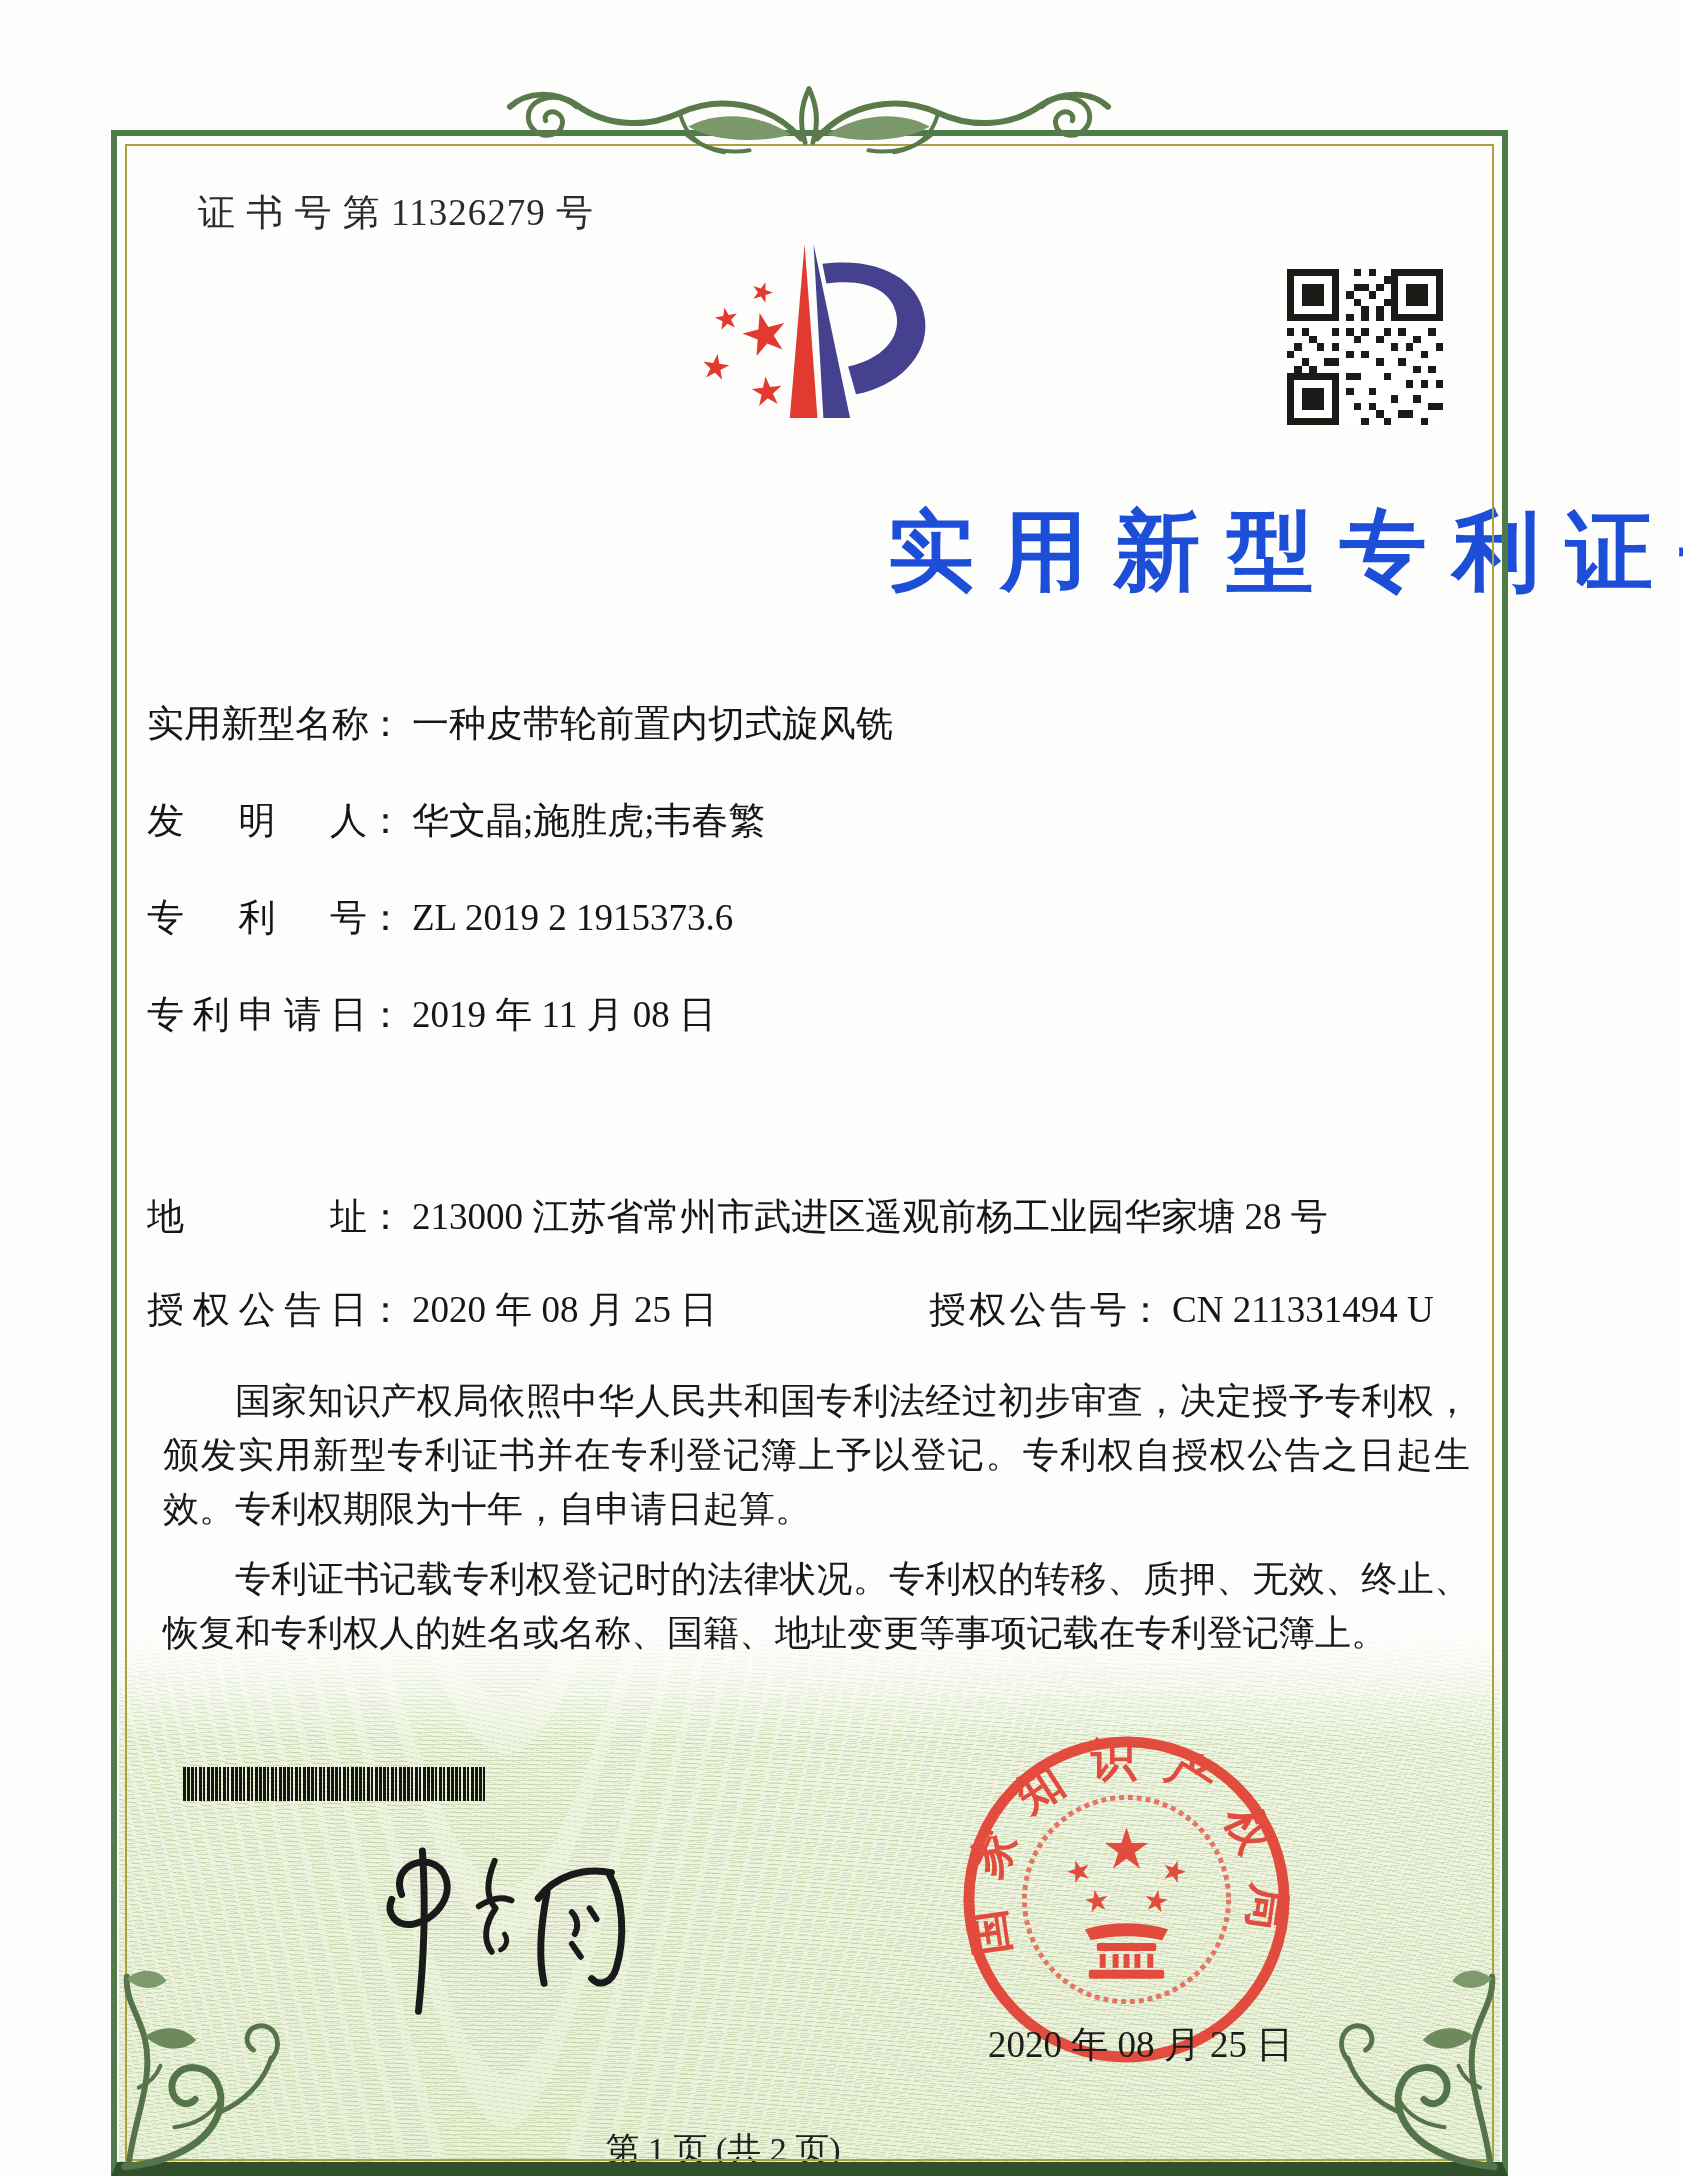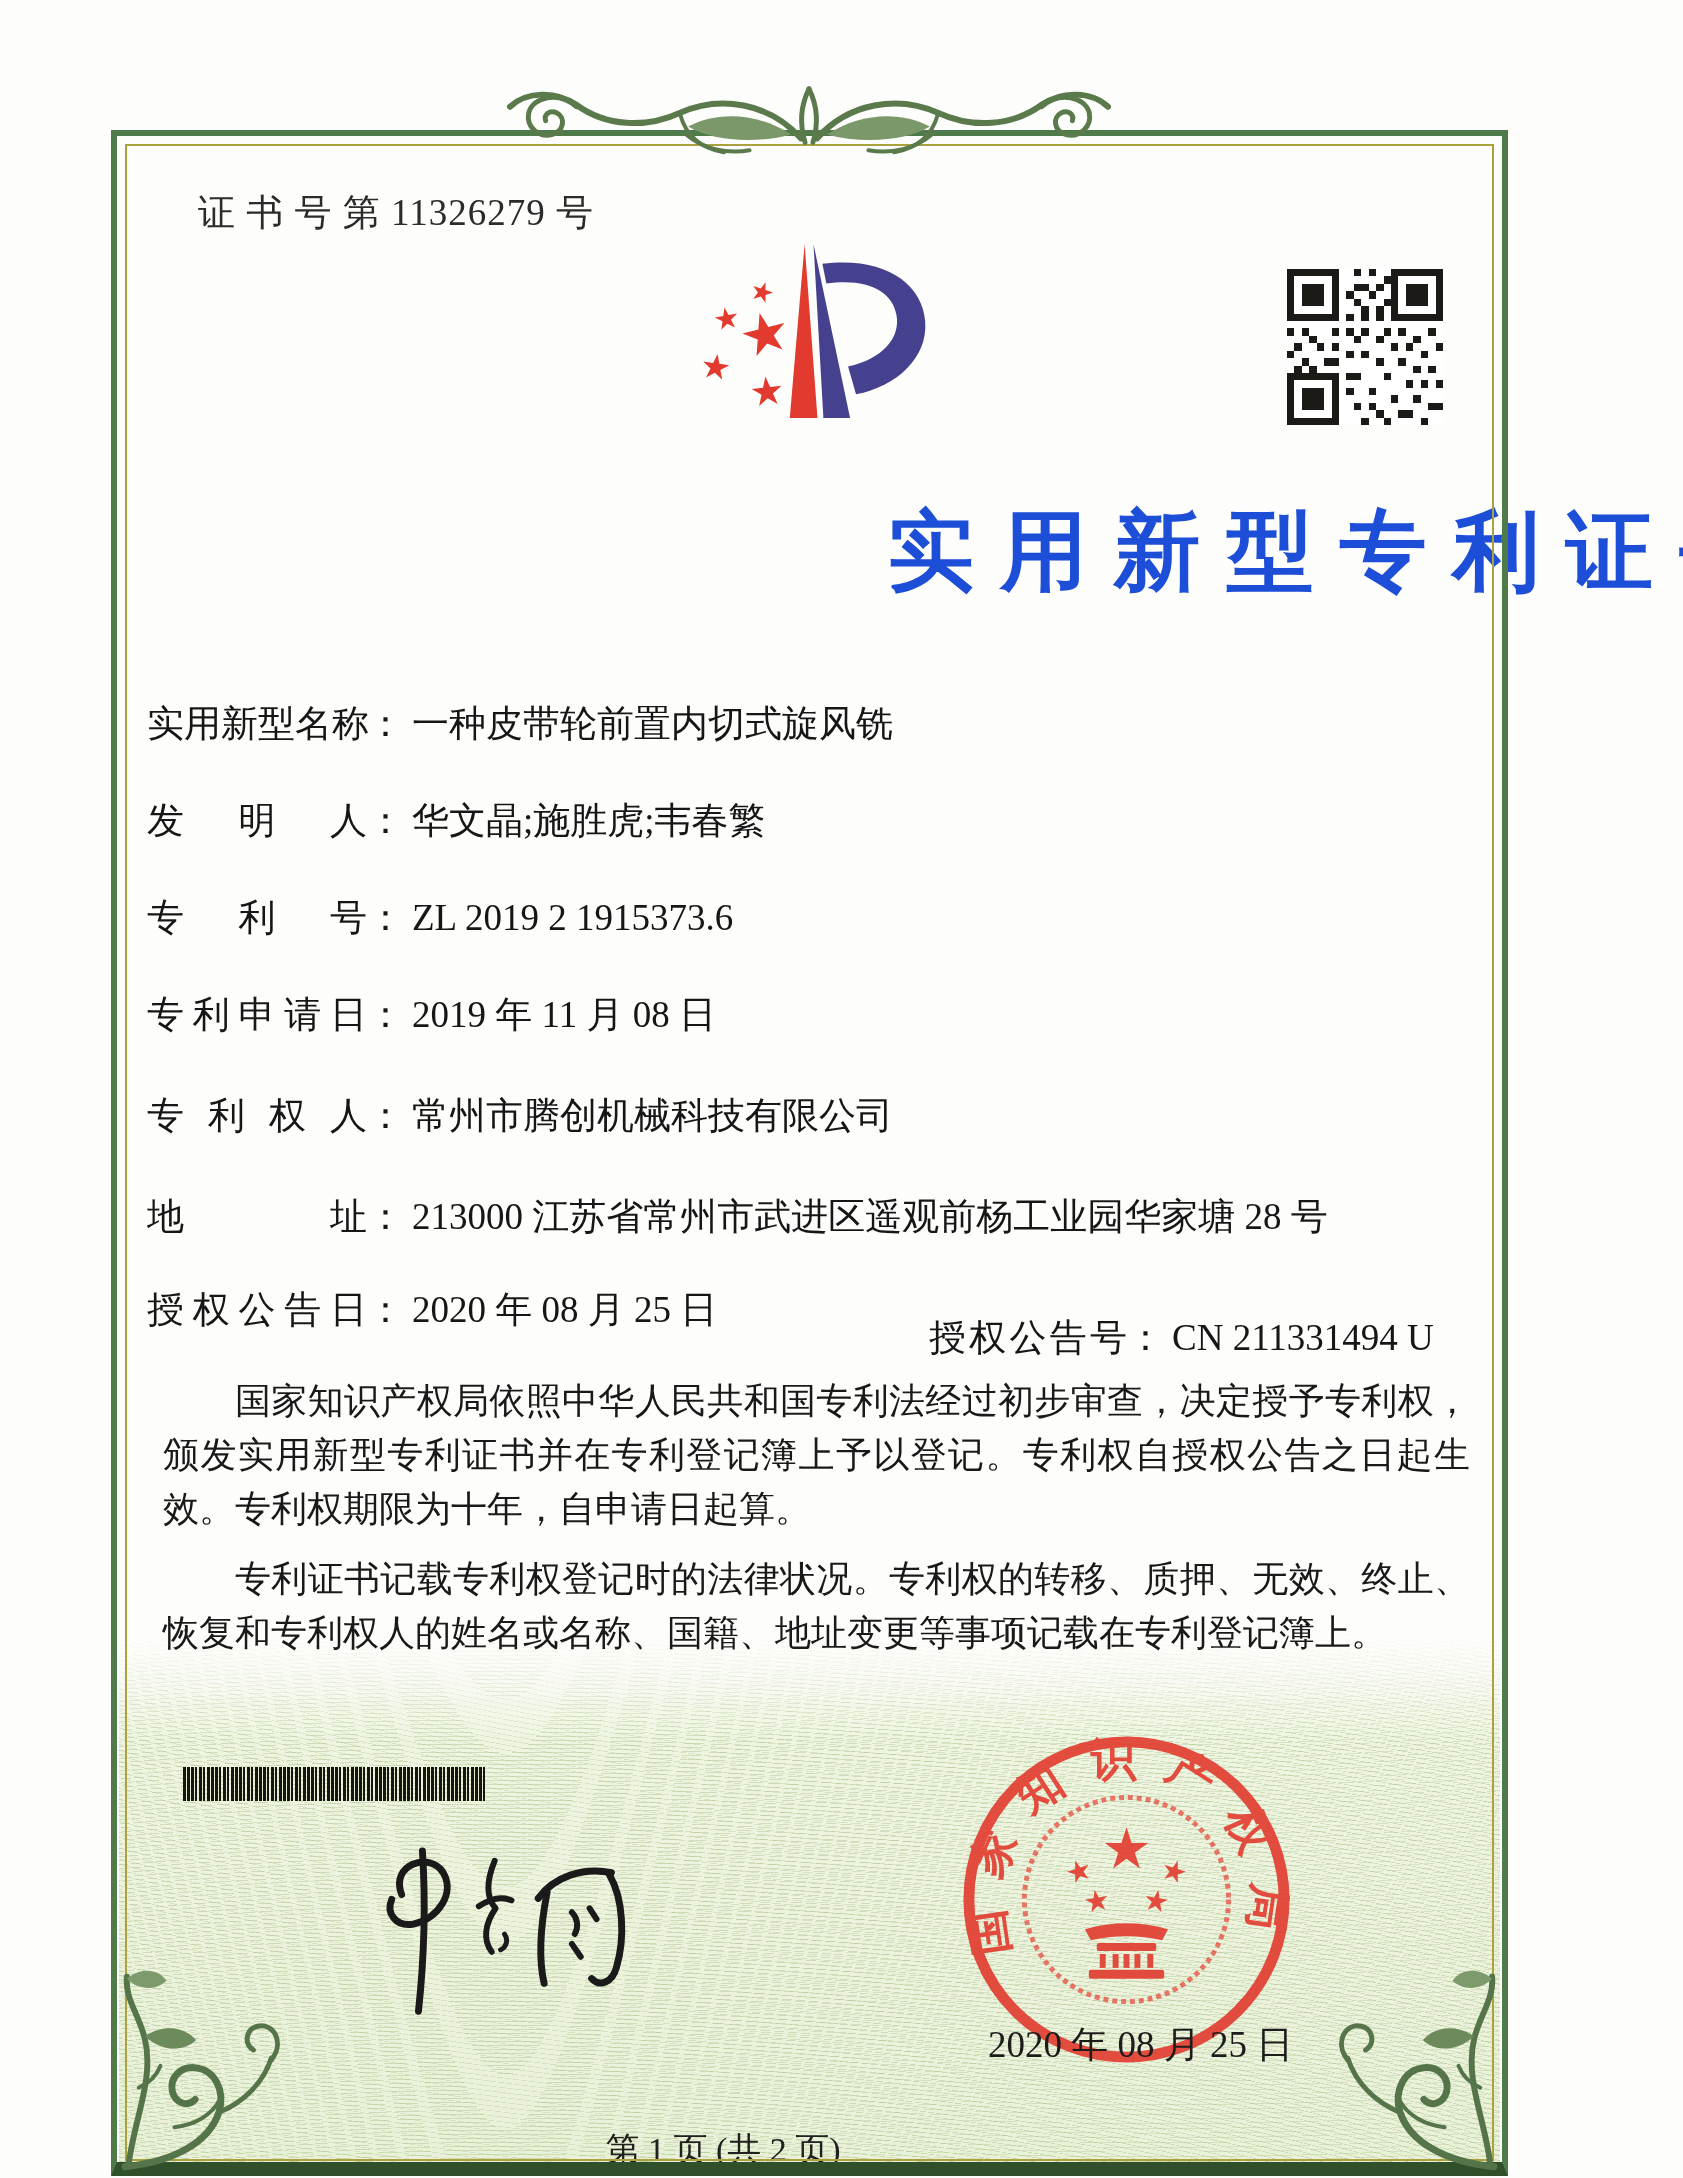--- a/index.html
+++ b/index.html
@@ -26,21 +26,21 @@
   .certno{position:absolute;left:198px;top:188px;font-size:37px;letter-spacing:1px;color:#2b2b2b;z-index:3;}
   .logo{position:absolute;left:688px;top:236px;width:252px;height:194px;z-index:3;}
   .qr{position:absolute;left:1287px;top:269px;width:156px;height:156px;z-index:3;}
   .title{position:absolute;left:111px;top:493px;width:1681px;text-align:right;font-size:87px;font-weight:bold;
          letter-spacing:.30em;text-indent:.30em;color:#1d4ed8;z-index:3;}
 
   
   .frow{position:absolute;left:147px;font-size:37px;white-space:nowrap;color:#161616;z-index:3;}
   .flabel{display:inline-block;width:220px;text-align:justify;text-align-last:justify;}
   .fvalue{margin-left:8px;}
-  .gazette{position:absolute;left:782px;top:0;margin-top:28px;}
+  .gazette{position:absolute;left:782px;top:0;}
   .flabel2{display:inline-block;width:198px;text-align:justify;text-align-last:justify;}
 
   
   .bodytext{position:absolute;left:147px;top:1358px;width:1339px;font-size:36px;line-height:54px;
             text-align:justify;z-index:3;color:#191919;}
   .bodytext p{margin:16px;text-indent:2em;}
 
   
   .barcode{position:absolute;left:183px;top:1767px;width:303px;height:34px;z-index:3;
     background-image:
@@ -165,23 +165,20 @@
   </div>
   <div class="frow" style="top:796px">
     <span class="flabel">发明人</span><span>：</span><span class="fvalue">华文晶;施胜虎;韦春繁</span>
   </div>
   <div class="frow" style="top:893px">
     <span class="flabel">专利号</span><span>：</span><span class="fvalue">ZL 2019 2 1915373.6</span>
   </div>
   <div class="frow" style="top:990px">
     <span class="flabel">专利申请日</span><span>：</span><span class="fvalue">2019 年 11 月 08 日</span>
   </div>
-  <div class="frow" style="top:1091px">
-    <span class="flabel">专利权人</span><span>：</span><span class="fvalue">常州市腾创机械科技有限公司</span>
-  </div>
   <div class="frow" style="top:1192px">
     <span class="flabel">地址</span><span>：</span><span class="fvalue">213000 江苏省常州市武进区遥观前杨工业园华家塘 28 号</span>
   </div>
   <div class="frow" style="top:1285px;width:1356px">
     <span class="flabel">授权公告日</span><span>：</span><span class="fvalue">2020 年 08 月 25 日</span>
     <span class="gazette"><span class="flabel2">授权公告号</span><span>：</span><span class="fvalue">CN 211331494 U</span></span>
   </div>
 
   <div class="bodytext">
     <p>国家知识产权局依照中华人民共和国专利法经过初步审查，决定授予专利权，颁发实用新型专利证书并在专利登记簿上予以登记。专利权自授权公告之日起生效。专利权期限为十年，自申请日起算。</p>

